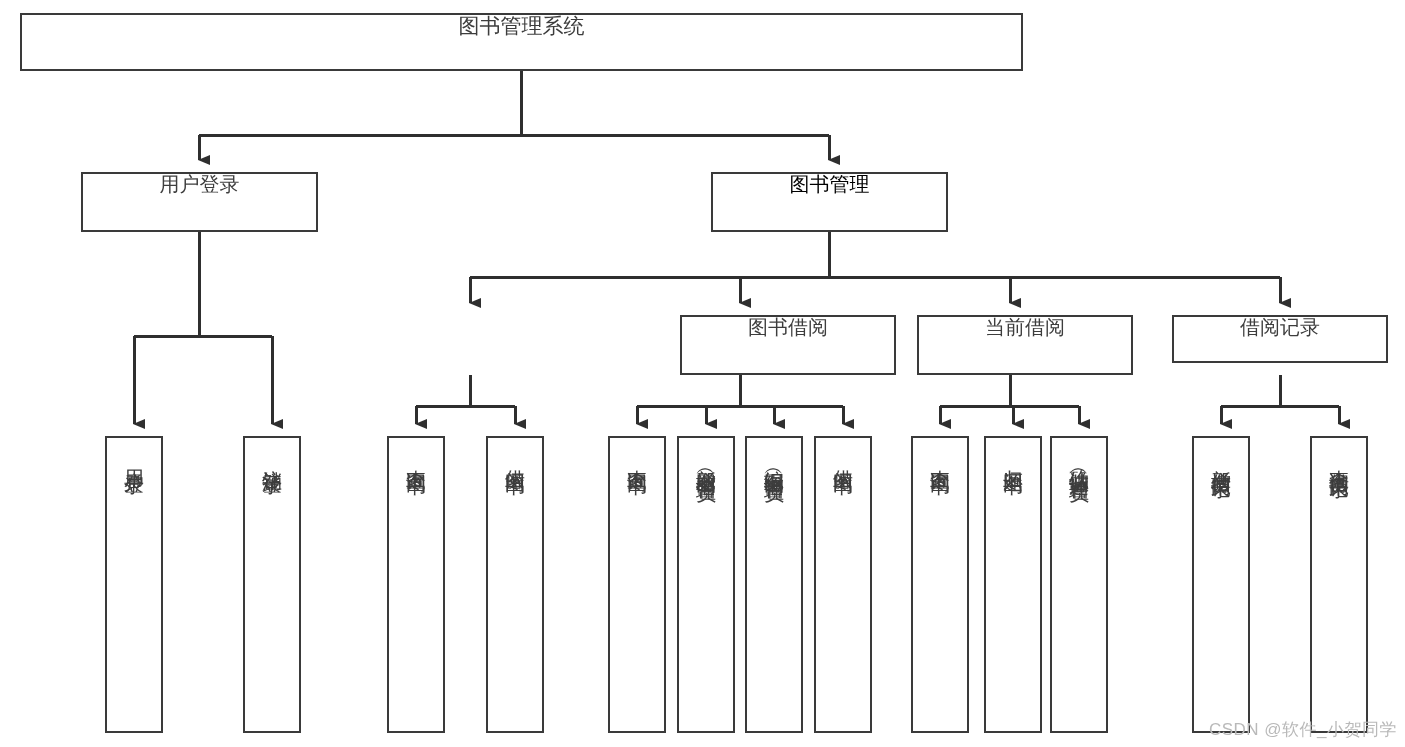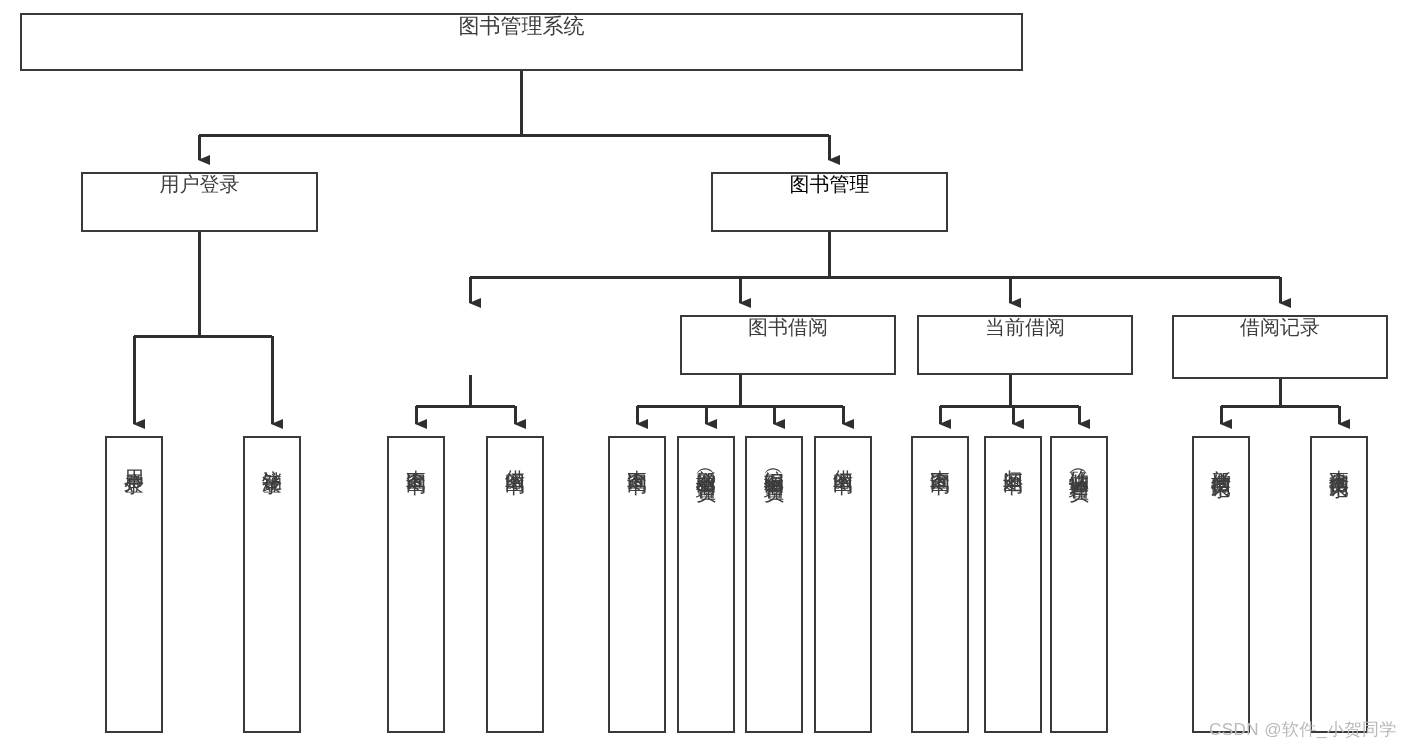--- a/index.html
+++ b/index.html
@@ -84,21 +84,21 @@
   <div class="node lvl2" style="left: 711px; top: 172px; width: 237px; height: 60px; border-color: rgb(58, 58, 58); background: rgb(255, 255, 255); color: #000000;">
     <span class="hlabel">图书管理</span>
   </div>
 
   <div class="node lvl3" style="left: 632px; top: 315px; width: 216px; height: 60px; border-color: rgb(58, 58, 58); background: rgb(255, 255, 255); color: rgb(61, 61, 61); margin-left: 48px;">
     <span class="hlabel">图书借阅</span>
   </div>
   <div class="node lvl3" style="left: 902px; top: 315px; width: 216px; height: 60px; border-color: rgb(58, 58, 58); background: rgb(255, 255, 255); color: rgb(61, 61, 61); margin-left: 15px;">
     <span class="hlabel">当前借阅</span>
   </div>
-  <div class="node lvl3" style="left: 1172px; top: 315px; width: 216px; height: 64px; border-color: rgb(58, 58, 58); background: rgb(255, 255, 255); color: rgb(61, 61, 61);">
+  <div class="node lvl3" style="left: 1172px; top: 315px; width: 216px; height: 48px; border-color: rgb(58, 58, 58); background: rgb(255, 255, 255); color: rgb(61, 61, 61);">
     <span class="hlabel">借阅记录</span>
   </div>
 
   <div class="node leaf" style="left: 105px; top: 436px; width: 58px; height: 297px; border-color: rgb(58, 58, 58); background: rgb(255, 255, 255); color: rgb(61, 61, 61);">
     <span class="vtext">用户登录</span>
     </div>
   <div class="node leaf" style="left: 243px; top: 436px; width: 58px; height: 297px; border-color: rgb(58, 58, 58); background: rgb(255, 255, 255); color: rgb(61, 61, 61);">
     <span class="vtext">注销登录</span>
     </div>
   <div class="node leaf" style="left: 387px; top: 436px; width: 58px; height: 297px; border-color: rgb(58, 58, 58); background: rgb(255, 255, 255); color: rgb(61, 61, 61);">

